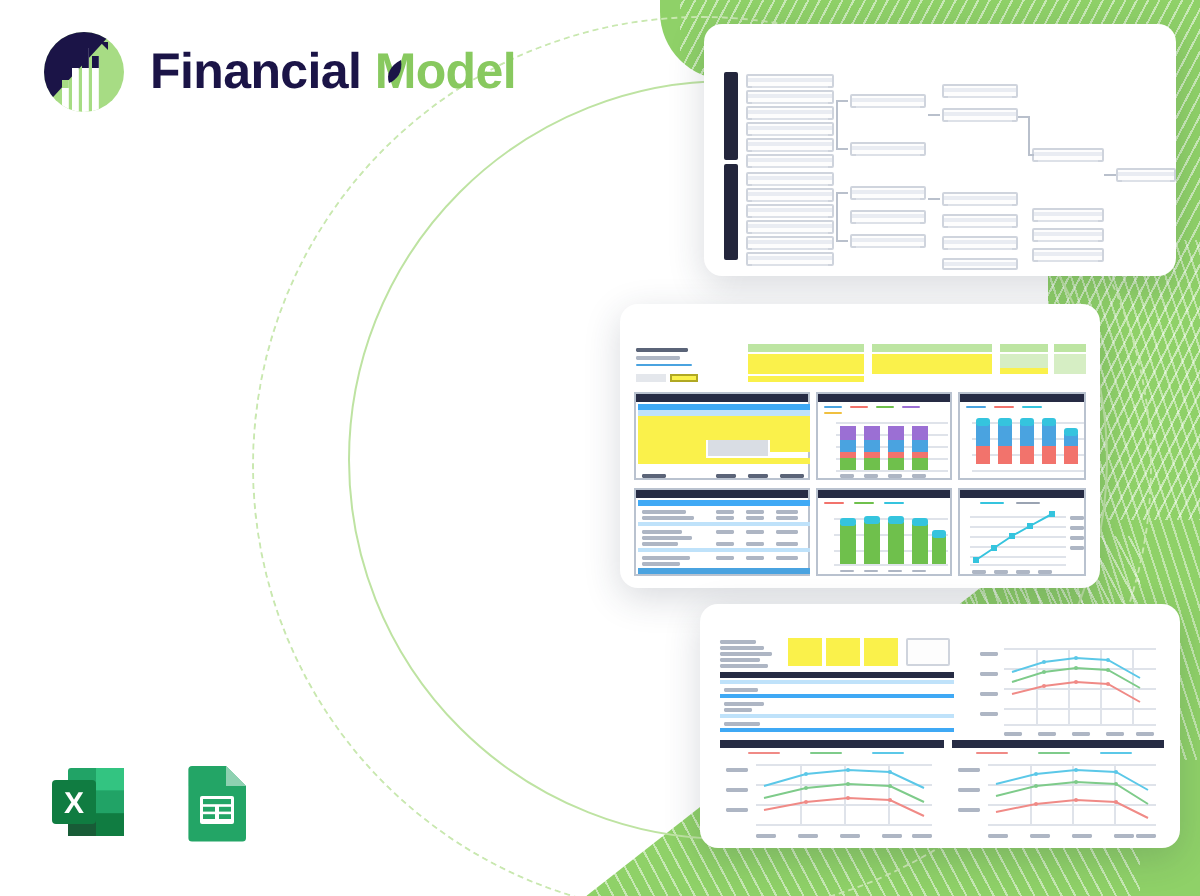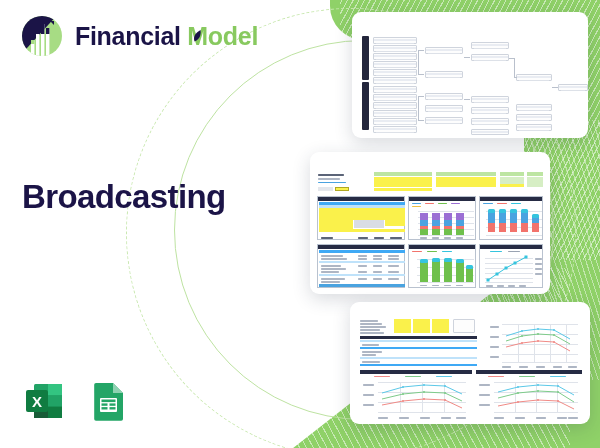--- a/index.html
+++ b/index.html
@@ -216,21 +216,20 @@
     <circle cx="22" cy="22" r="20" fill="none"></circle>
   </svg>
   <div class="logo-text">
     <span>Financial </span><span class="green leafwrap"><span>Model</span><svg class="leaf-dot" viewBox="0 0 9 13">
           <path d="M7.5 0 C2 3 0 7 1.5 11.5 C5.5 10 8.5 6 7.5 0 Z" fill="#1B1447"></path>
         </svg></span>
   </div>
 </div>
 
 <div class="headline">
-  <div>Broadcasting</div>
 </div>
 
 <div class="file-icons">
   <svg width="46" height="46" viewBox="0 0 46 46">
     <rect x="12" y="6" width="28" height="34" rx="1.5" fill="#21A366"></rect>
     <rect x="26" y="6" width="14" height="11.3" fill="#33C481"></rect>
     <rect x="26" y="17.3" width="14" height="11.3" fill="#21A366"></rect>
     <rect x="26" y="28.6" width="14" height="11.4" fill="#107C41"></rect>
     <rect x="12" y="28.6" width="14" height="11.4" fill="#185C37"></rect>
     <rect x="4" y="12" width="22" height="22" rx="2" fill="#107C41"></rect>

